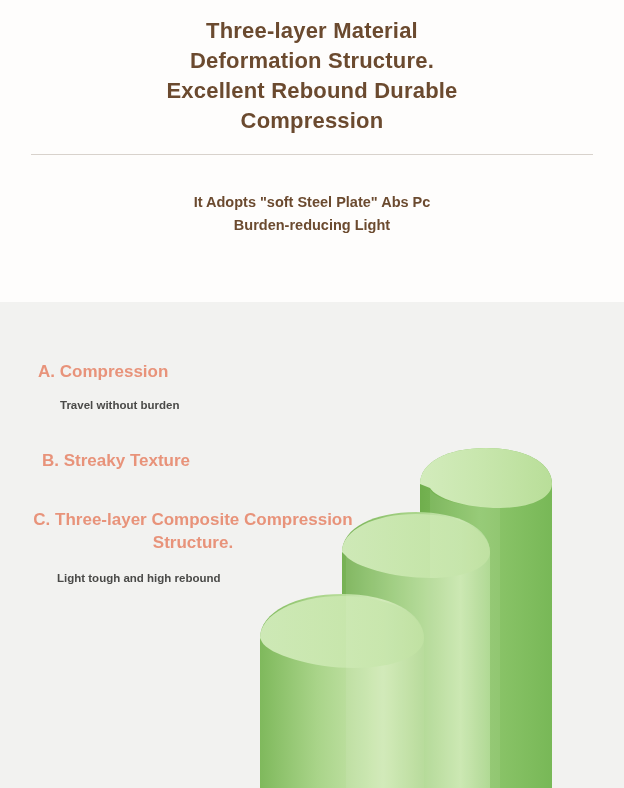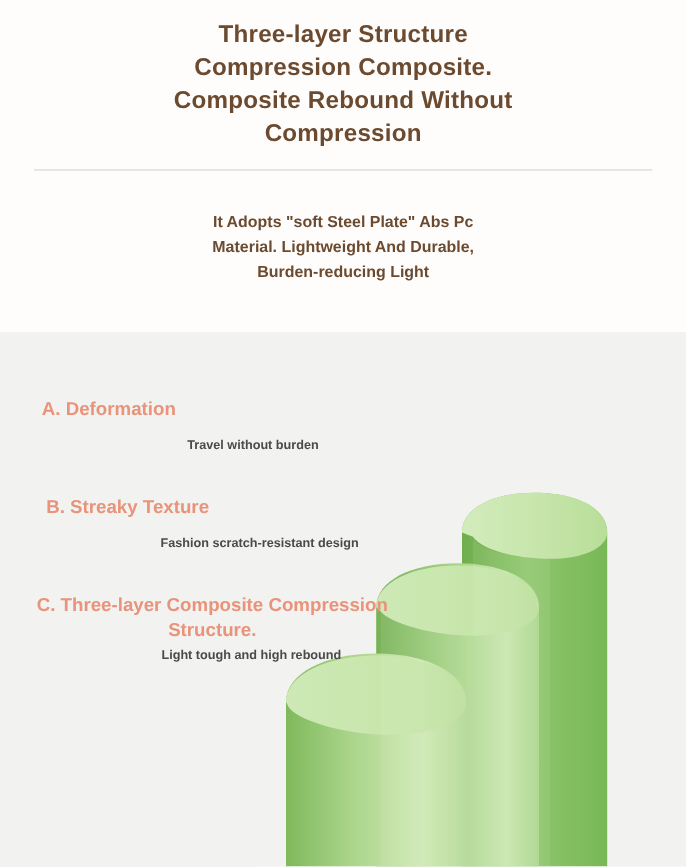--- a/index.html
+++ b/index.html
@@ -103,45 +103,43 @@
   .feat-c  { padding-left: 28px; }
 
   .feat-c .feat-title { text-align: center; width: 330px; margin-top: 33px; }
 
   .feat-sub {
     font-size: 11.5px;
     font-weight: bold;
     color: #4a4a48;
     margin-top: 14px;
     line-height: 16px;
-    text-align: center;
   }
   .feat-a .feat-sub { padding-left: 22px; }
   .feat-b .feat-sub { padding-left: 30px; }
-  .feat-c .feat-sub { padding-left: 29px; margin-top: 4px; }
+  .feat-c .feat-sub { padding-left: 29px; margin-top: 16px; }
 </style>
 </head>
 <body>
 
 <div class="page">
 
   <div class="top-section">
 
     <div class="headline">
-      <span class="line">Three-layer Structure</span>
-      <span class="line">Compression Composite.</span>
-      <span class="line">Composite Rebound Without</span>
+      <span class="line">Three-layer Material</span>
+      <span class="line">Deformation Structure.</span>
+      <span class="line">Excellent Rebound Durable</span>
       <span class="line">Compression</span>
     </div>
 
     <div class="divider"></div>
 
     <div class="subhead">
       <span class="line">It Adopts "soft Steel Plate" Abs Pc</span>
-      <span class="line">Material. Lightweight And Durable,</span>
       <span class="line">Burden-reducing Light</span>
     </div>
 
   </div>
 
   <div class="lower-section">
 
     <div class="graphic">
       <svg width="400" height="486" viewBox="0 0 400 486" xmlns="http://www.w3.org/2000/svg">
         <defs>
@@ -178,27 +176,26 @@
         <path d="M36 336 C36 312 72 294 118 294 C164 294 200 312 200 336 C200 354 170 366 130 366 C88 366 44 352 38 340 Z" fill="url(#rimG)" opacity="0.88"></path>
 
         <path d="M206 486 L206 186 C206 196 240 206 276 206 L276 486 Z" fill="#ffffff" opacity="0.08"></path>
         <path d="M122 486 L122 254 C130 264 168 276 206 276 L206 486 Z" fill="#ffffff" opacity="0.08"></path>
       </svg>
     </div>
 
     <div class="features">
 
       <div class="feature feat-a">
-        <div class="feat-title">A. Deformation</div>
+        <div class="feat-title">A. Compression</div>
         <div class="feat-sub">Travel without burden</div>
       </div>
 
       <div class="feature feat-b">
         <div class="feat-title">B. Streaky Texture</div>
-        <div class="feat-sub">Fashion scratch-resistant design</div>
       </div>
 
       <div class="feature feat-c">
         <div class="feat-title">
           <span>C. Three-layer Composite Compression</span>
           <span>Structure.</span>
         </div>
         <div class="feat-sub">Light tough and high rebound</div>
       </div>
 

